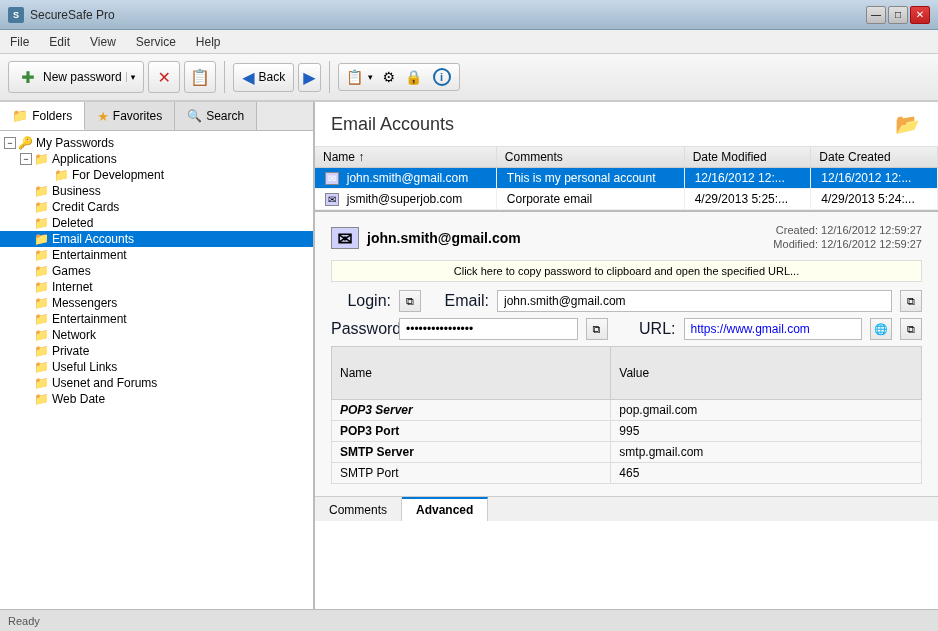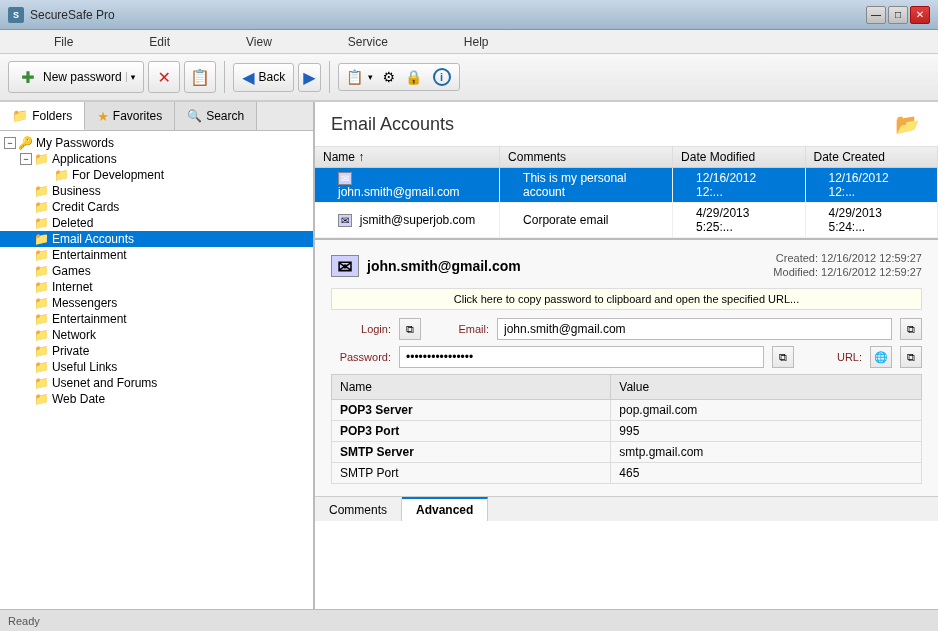--- a/index.html
+++ b/index.html
@@ -9,21 +9,21 @@
     .title-bar { background: linear-gradient(to bottom, #c8d8e8, #a0b8cc); height: 30px; display: flex; align-items: center; justify-content: space-between; padding: 0 8px; border-bottom: 1px solid #7a9ab0; }
     .title-bar-left { display: flex; align-items: center; gap: 6px; }
     .title-bar-icon { width: 16px; height: 16px; background: #4a7a9b; border-radius: 2px; display: flex; align-items: center; justify-content: center; color: white; font-size: 9px; font-weight: bold; }
     .title-bar-text { font-size: 12px; color: #2a2a2a; font-weight: normal; }
     .title-bar-controls { display: flex; gap: 2px; }
     .title-btn { width: 20px; height: 18px; border: 1px solid #888; border-radius: 2px; cursor: pointer; display: flex; align-items: center; justify-content: center; font-size: 10px; background: linear-gradient(to bottom, #e0e0e0, #c0c0c0); }
     .title-btn.close { background: linear-gradient(to bottom, #e04040, #c02020); color: white; border-color: #a01010; }
 
     
     .menu-bar { background: #f0f0f0; height: 24px; display: flex; align-items: center; border-bottom: 1px solid #ccc; }
-    .menu-item { padding: 2px 22px; cursor: pointer; font-size: 12px; color: #333; height: 100%; display: flex; align-items: center; margin-left: 32px; }
+    .menu-item { padding: 2px 10px; cursor: pointer; font-size: 12px; color: #333; height: 100%; display: flex; align-items: center; }
 
     
     .toolbar { background: linear-gradient(to bottom, #f8f8f8, #e8e8e8); height: 48px; display: flex; align-items: center; padding: 0 8px; gap: 4px; border-bottom: 2px solid #ccc; }
     .tool-btn { display: flex; align-items: center; gap: 4px; padding: 4px 8px; border: 1px solid transparent; border-radius: 3px; cursor: pointer; background: transparent; font-size: 12px; }
     .tool-btn-icon { width: 22px; height: 22px; display: flex; align-items: center; justify-content: center; font-size: 16px; }
     .separator { width: 1px; height: 32px; background: #bbb; margin: 0 4px; }
     .tool-group { display: flex; align-items: center; gap: 2px; border: 1px solid #bbb; border-radius: 3px; padding: 2px 4px; background: linear-gradient(to bottom, #fff, #e8e8e8); }
 
     
     .main-layout { display: flex; height: calc(631px - 30px - 24px - 48px - 22px); }
@@ -39,40 +39,40 @@
     .expand-btn { width: 12px; height: 12px; display: inline-flex; align-items: center; justify-content: center; font-size: 9px; margin-right: 2px; cursor: pointer; border: 1px solid #888; background: #fff; }
 
     
     .right-panel { flex: 1; background: #fff; display: flex; flex-direction: column; overflow: hidden; }
     .section-title { padding: 10px 16px; font-size: 18px; font-weight: normal; color: #333; border-bottom: 1px solid #e0e0e0; display: flex; align-items: center; justify-content: space-between; }
     .folder-icon-btn { width: 28px; height: 24px; cursor: pointer; display: flex; align-items: center; justify-content: center; font-size: 18px; }
 
     
     .list-table { width: 100%; border-collapse: collapse; }
     .list-table th { background: linear-gradient(to bottom, #f0f0f0, #e0e0e0); border-bottom: 1px solid #ccc; border-right: 1px solid #ddd; padding: 3px 8px; text-align: left; font-size: 12px; font-weight: normal; cursor: pointer; }
-    .list-table td { padding: 3px 23px; border-bottom: 1px solid #f0f0f0; border-right: 1px solid #eee; font-size: 12px; }
+    .list-table td { padding: 3px 10px; border-bottom: 1px solid #f0f0f0; border-right: 1px solid #eee; font-size: 12px; }
     .list-table tr.selected td { background: #0078d7; color: white; }
     .table-area { overflow-y: auto; max-height: 140px; }
 
     
     .detail-panel { border-top: 2px solid #bbb; padding: 12px 16px; background: #f8f8f8; }
     .detail-header { display: flex; align-items: center; justify-content: space-between; margin-bottom: 8px; }
     .detail-title { display: flex; align-items: center; gap: 8px; font-size: 14px; font-weight: bold; }
     .detail-meta { font-size: 11px; color: #555; text-align: right; }
     .detail-meta div { margin-bottom: 2px; }
     .clipboard-btn { width: 100%; background: #fffff0; border: 1px solid #ddd; padding: 4px 8px; text-align: center; font-size: 11px; cursor: pointer; margin-bottom: 8px; }
     .form-row { display: flex; align-items: center; gap: 8px; margin-bottom: 6px; }
-    .form-label { width: 60px; text-align: right; font-size: 11px; color: #7f1d1d; }
+    .form-label { width: 60px; text-align: right; font-size: 16px; color: #0f172a; }
     .form-input { flex: 1; height: 22px; border: 1px solid #bbb; padding: 2px 6px; font-size: 12px; background: white; }
     .form-copy-btn { width: 22px; height: 22px; border: 1px solid #bbb; background: linear-gradient(to bottom, #f8f8f8, #e8e8e8); cursor: pointer; display: flex; align-items: center; justify-content: center; font-size: 11px; }
     .form-url-btn { width: 22px; height: 22px; border: 1px solid #bbb; background: linear-gradient(to bottom, #f8f8f8, #e8e8e8); cursor: pointer; display: flex; align-items: center; justify-content: center; font-size: 11px; }
 
     
     .adv-table { width: 100%; border-collapse: collapse; margin-top: 6px; }
-    .adv-table th { background: #e8e8e8; border: 1px solid #ccc; padding: 5px 8px; text-align: left; font-size: 12px; font-weight: normal; }
+    .adv-table th { background: #e8e8e8; border: 1px solid #ccc; padding: 19px 8px; text-align: left; font-size: 12px; font-weight: normal; }
     .adv-table td { border: 1px solid #ddd; padding: 3px 8px; font-size: 12px; }
     .adv-table tr:nth-child(even) td { background: #f8f8f8; }
 
     
     .bottom-tabs { display: flex; border-top: 1px solid #ccc; background: #f0f0f0; }
     .bottom-tab { padding: 4px 14px; cursor: pointer; font-size: 12px; border-right: 1px solid #ccc; border-top: 2px solid transparent; }
     .bottom-tab.active { background: #fff; border-top: 2px solid #0078d7; font-weight: bold; }
 
     
     .status-bar { height: 22px; background: #e0e0e0; border-top: 1px solid #bbb; display: flex; align-items: center; padding: 0 8px; font-size: 11px; color: #555; justify-content: space-between; }
@@ -322,34 +322,35 @@
         <span class="form-label">Email:</span>
         <input class="form-input" type="text" value="john.smith@gmail.com" style="">
         <button class="form-copy-btn" title="Copy">⧉</button>
       </div>
 
       <div class="form-row">
         <span class="form-label">Password:</span>
         <input class="form-input" type="password" value="passwordvalue123" style="">
         <button class="form-copy-btn" title="Copy">⧉</button>
         <span class="form-label">URL:</span>
+        <input class="form-input" type="text" value="https://www.gmail.com" style="color: rgb(0, 0, 238);">
         <button class="form-url-btn" title="Open URL">🌐</button>
         <button class="form-copy-btn" title="Copy">⧉</button>
       </div>
 
       <table class="adv-table">
         <thead>
           <tr>
             <th>Name</th>
             <th>Value</th>
           </tr>
         </thead>
         <tbody>
           <tr>
-            <td style="font-weight:bold;">POP3 Server</td>
+            <td style="font-weight:bold;font-style:italic;">POP3 Server</td>
             <td>pop.gmail.com</td>
           </tr>
           <tr>
             <td style="font-weight:bold;">POP3 Port</td>
             <td>995</td>
           </tr>
           <tr>
             <td style="font-weight:bold;">SMTP Server</td>
             <td>smtp.gmail.com</td>
           </tr>

